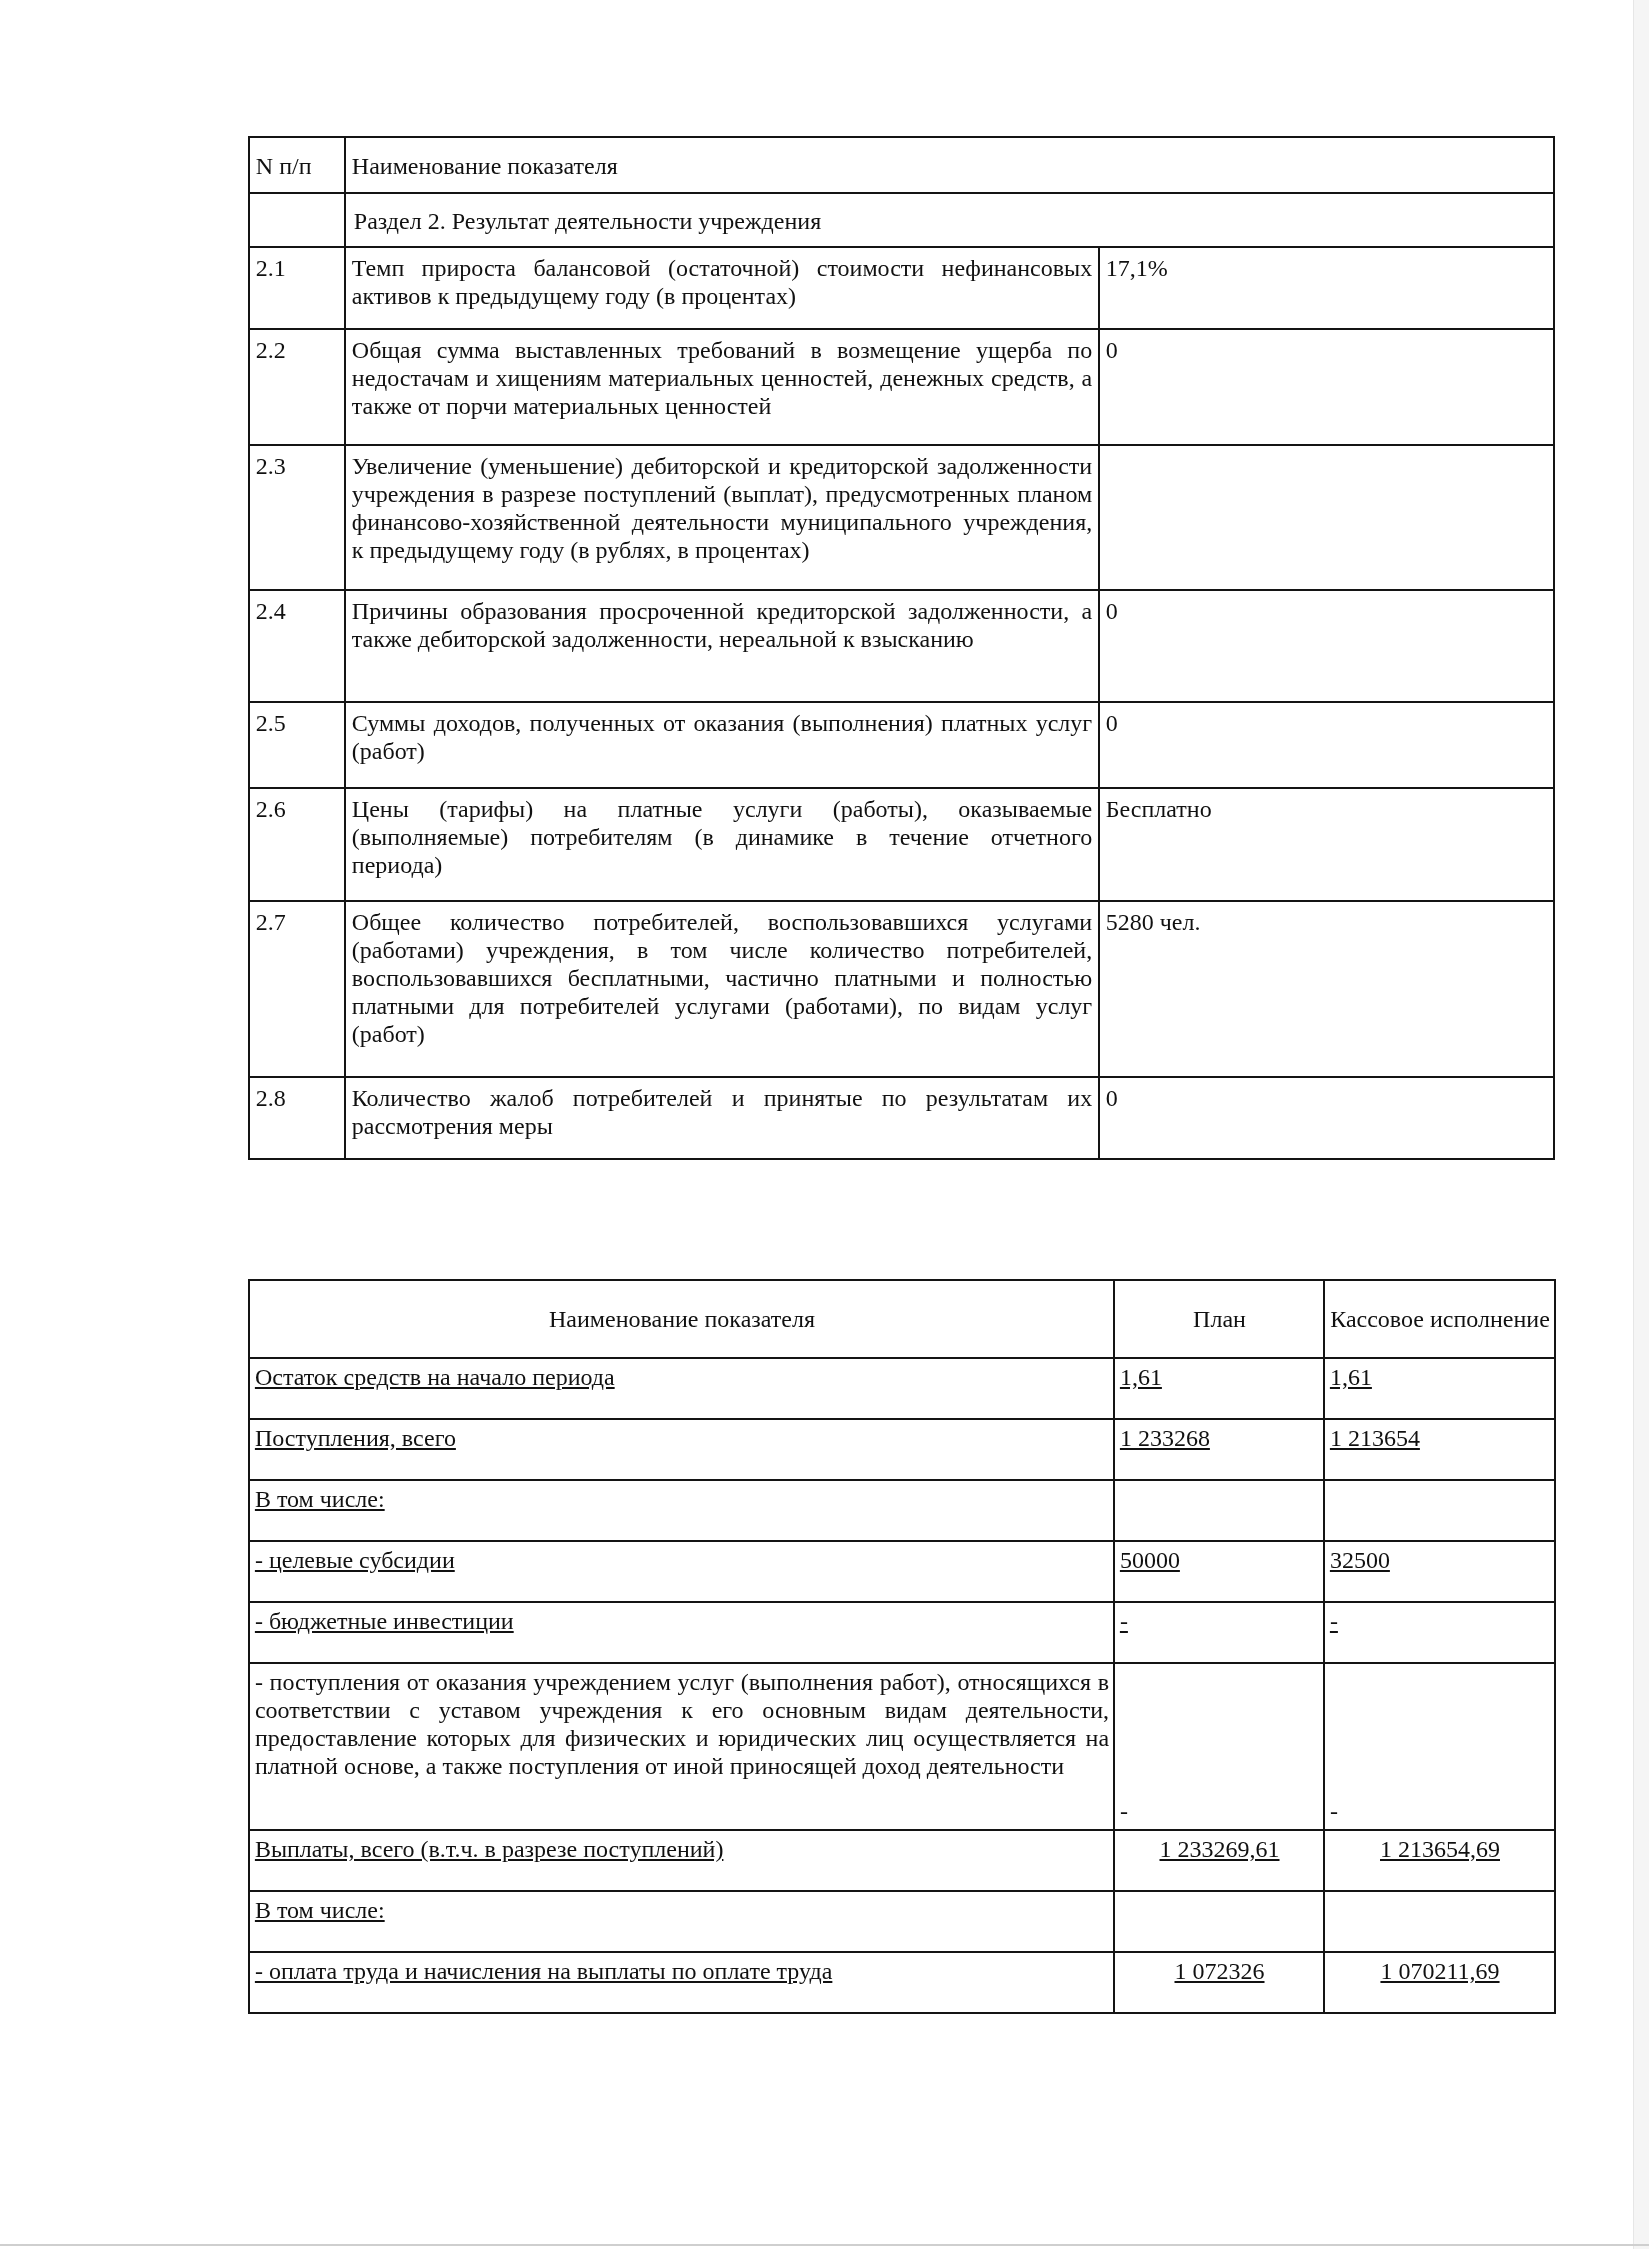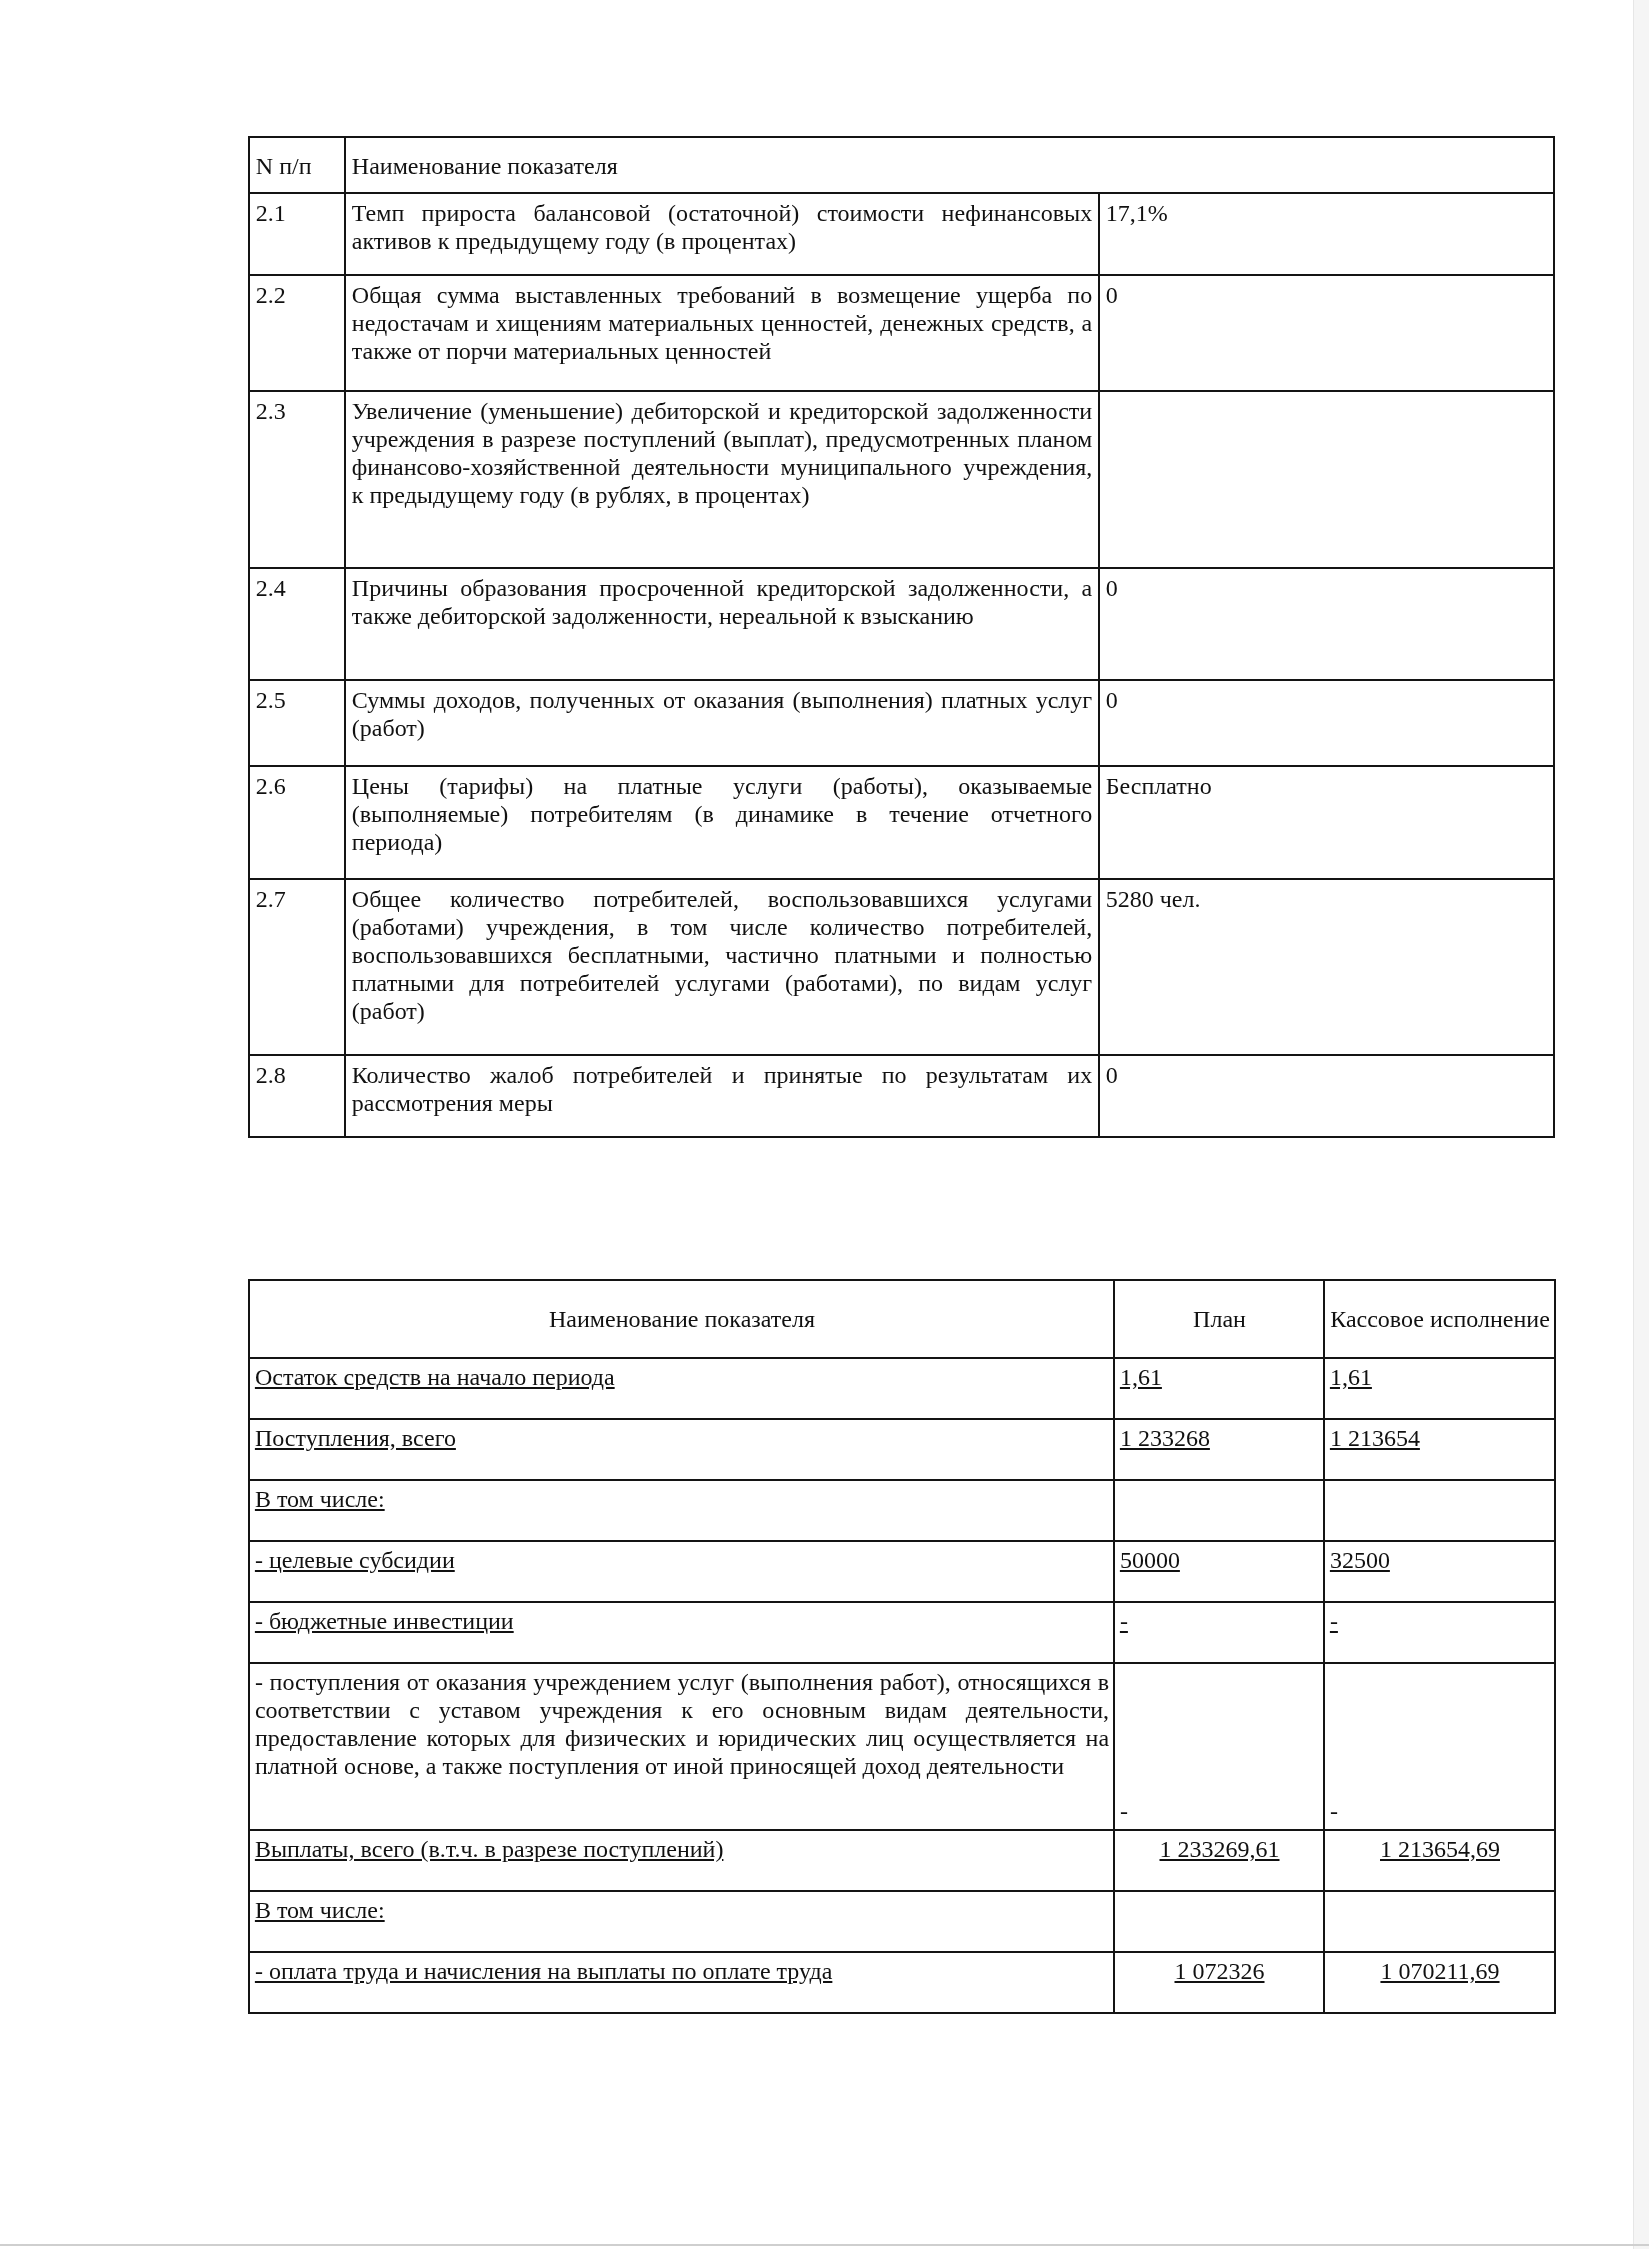--- a/index.html
+++ b/index.html
@@ -33,31 +33,35 @@
   <colgroup>
       <col class="c1">
       <col class="c2">
       <col class="c3">
     </colgroup>
   <tbody>
       <tr>
     <td class="hdr">N  п/п</td>
     <td class="hdr" colspan="2">Наименование показателя</td>
   </tr>
+  <tr>
+    <td class="sec"></td>
+    <td class="sec" colspan="2">Раздел 2. Результат деятельности учреждения</td>
+  </tr>
   <tr style="height:82px">
     <td>2.1</td>
     <td class="desc">Темп прироста балансовой (остаточной) стоимости нефинансовых активов к предыдущему году (в процентах)</td>
     <td>17,1%</td>
   </tr>
   <tr style="height:116px">
     <td>2.2</td>
     <td class="desc">Общая сумма выставленных требований в возмещение ущерба по недостачам и хищениям материальных ценностей, денежных средств, а также от порчи материальных ценностей</td>
     <td>0</td>
   </tr>
-  <tr style="height:177px">
+  <tr style="height:145px">
     <td>2.3</td>
     <td class="desc">Увеличение (уменьшение) дебиторской и кредиторской задолженности учреждения в разрезе поступлений (выплат), предусмотренных планом финансово-хозяйственной деятельности муниципального учреждения, к предыдущему году (в рублях, в процентах)</td>
     <td></td>
   </tr>
   <tr style="height:112px">
     <td>2.4</td>
     <td class="desc">Причины образования просроченной кредиторской задолженности, а также дебиторской задолженности, нереальной к взысканию</td>
     <td>0</td>
   </tr>
   <tr style="height:86px">

